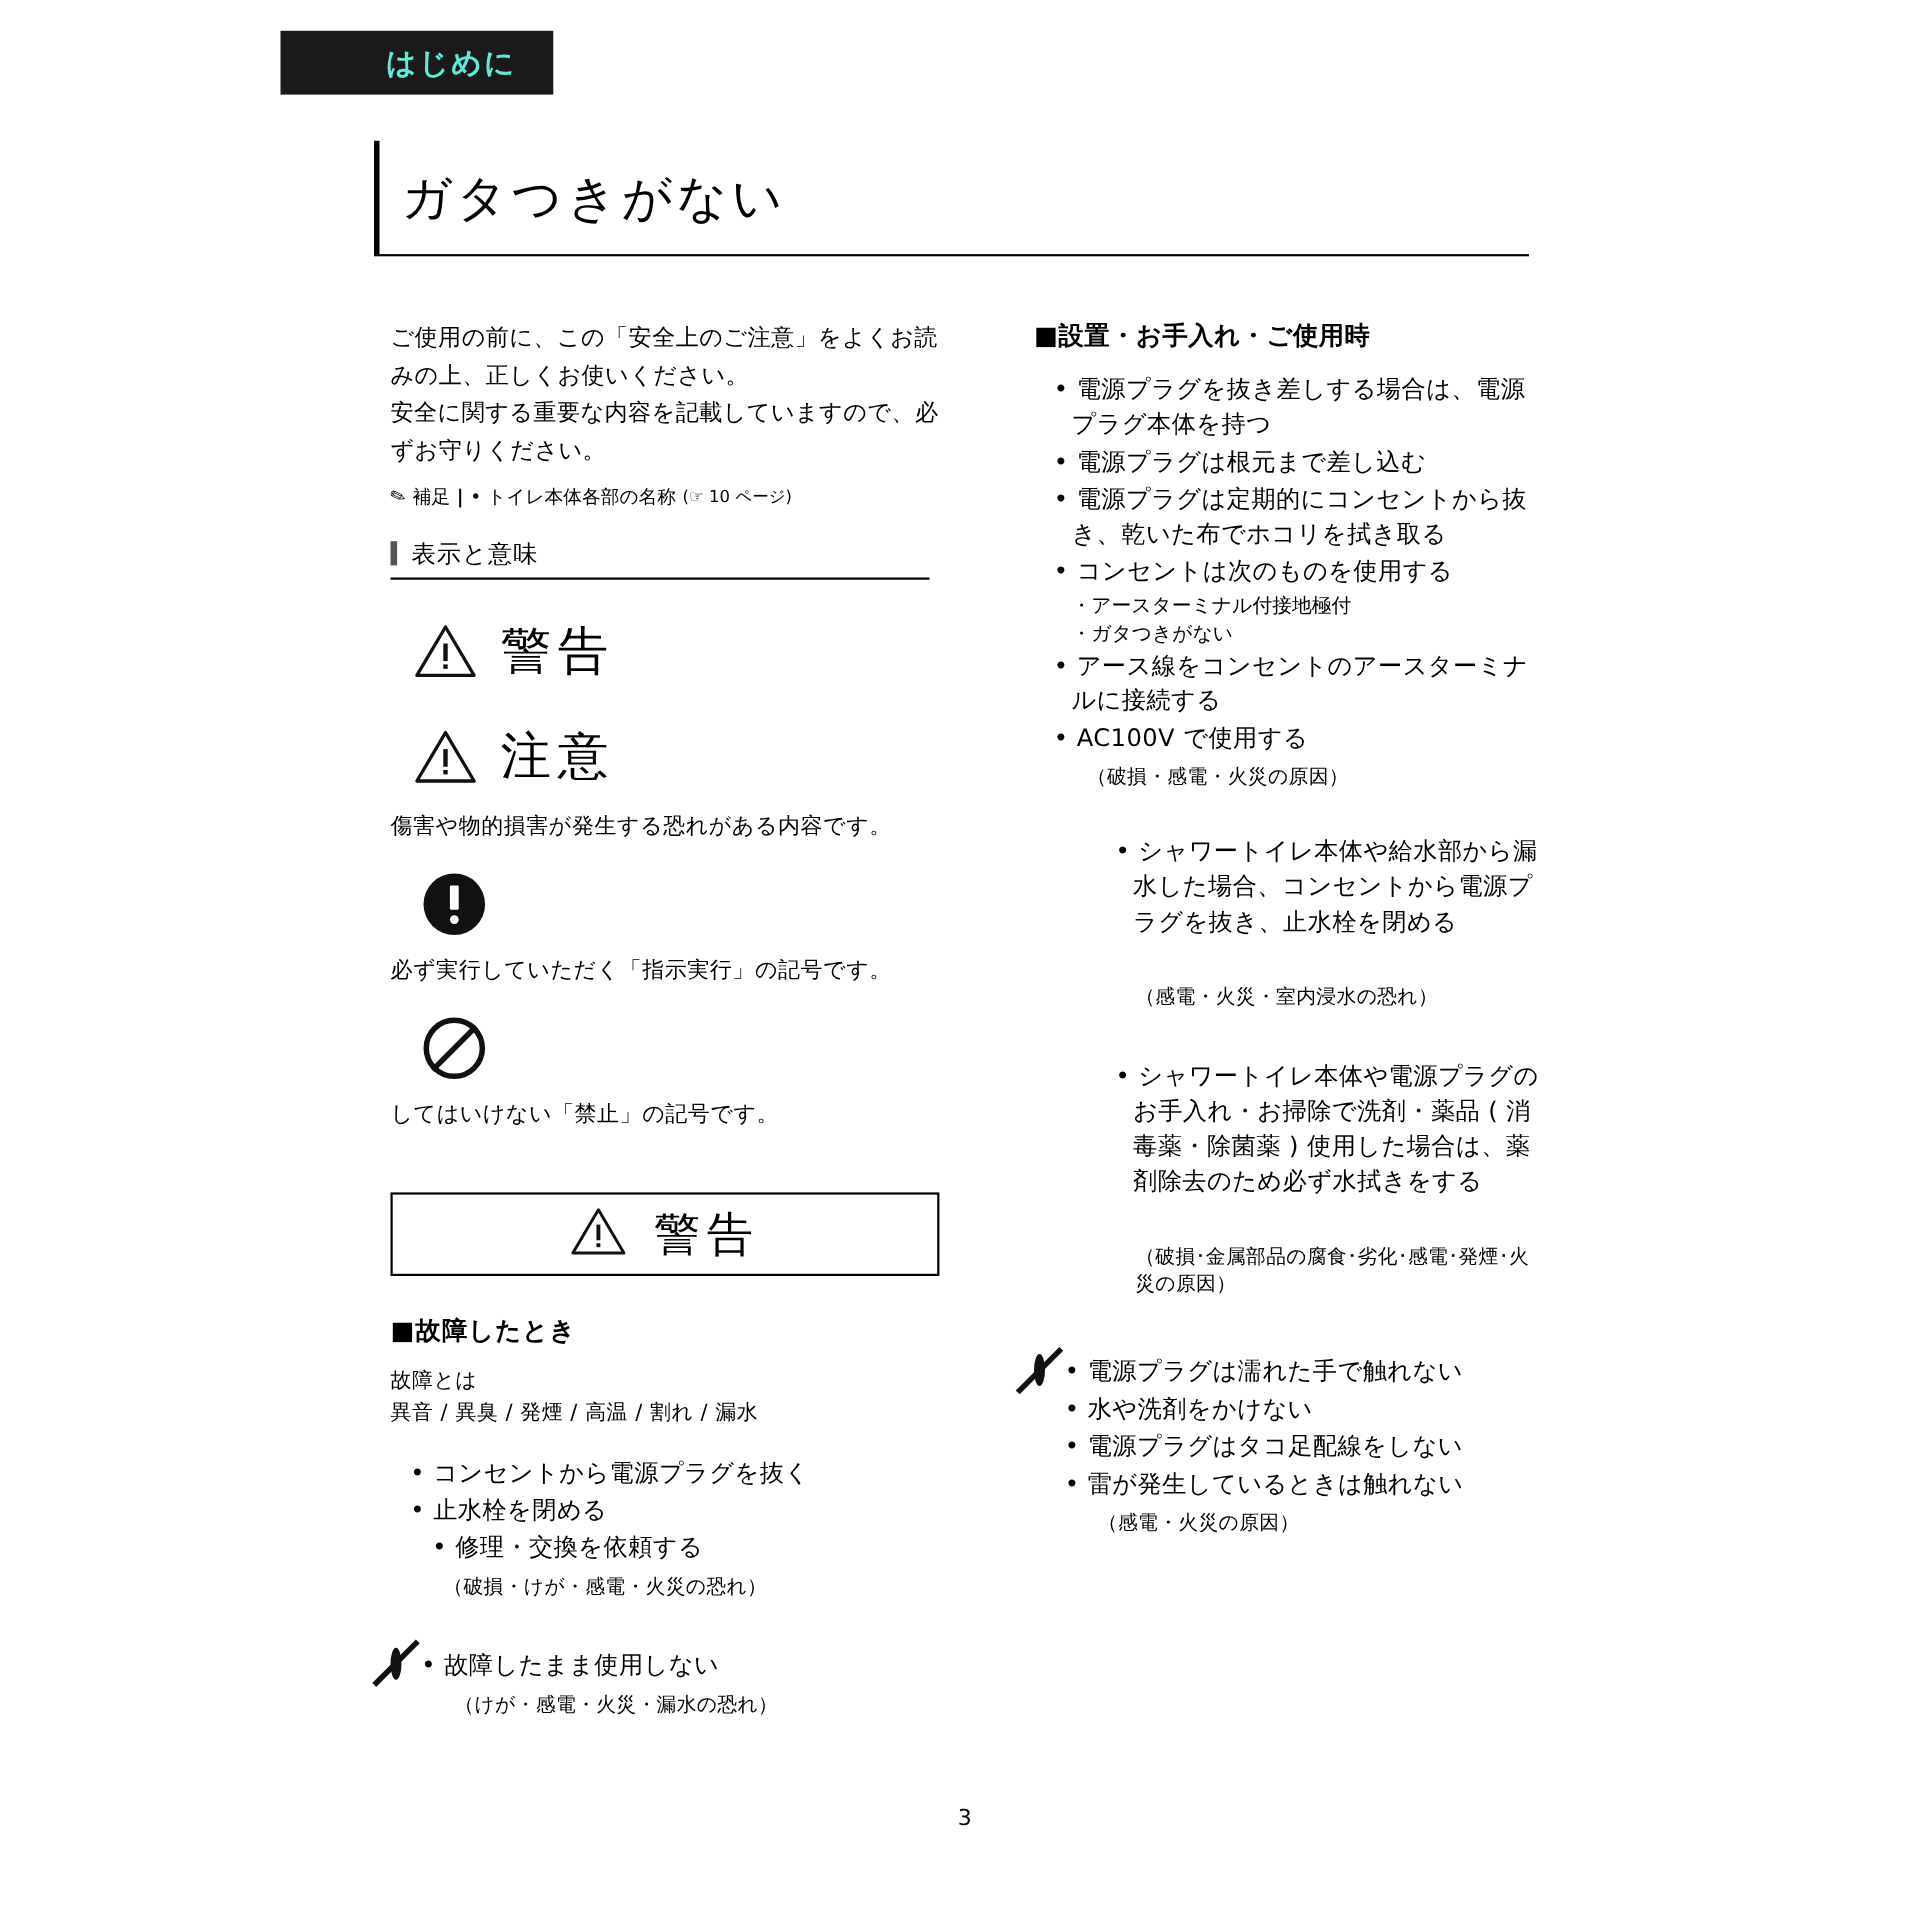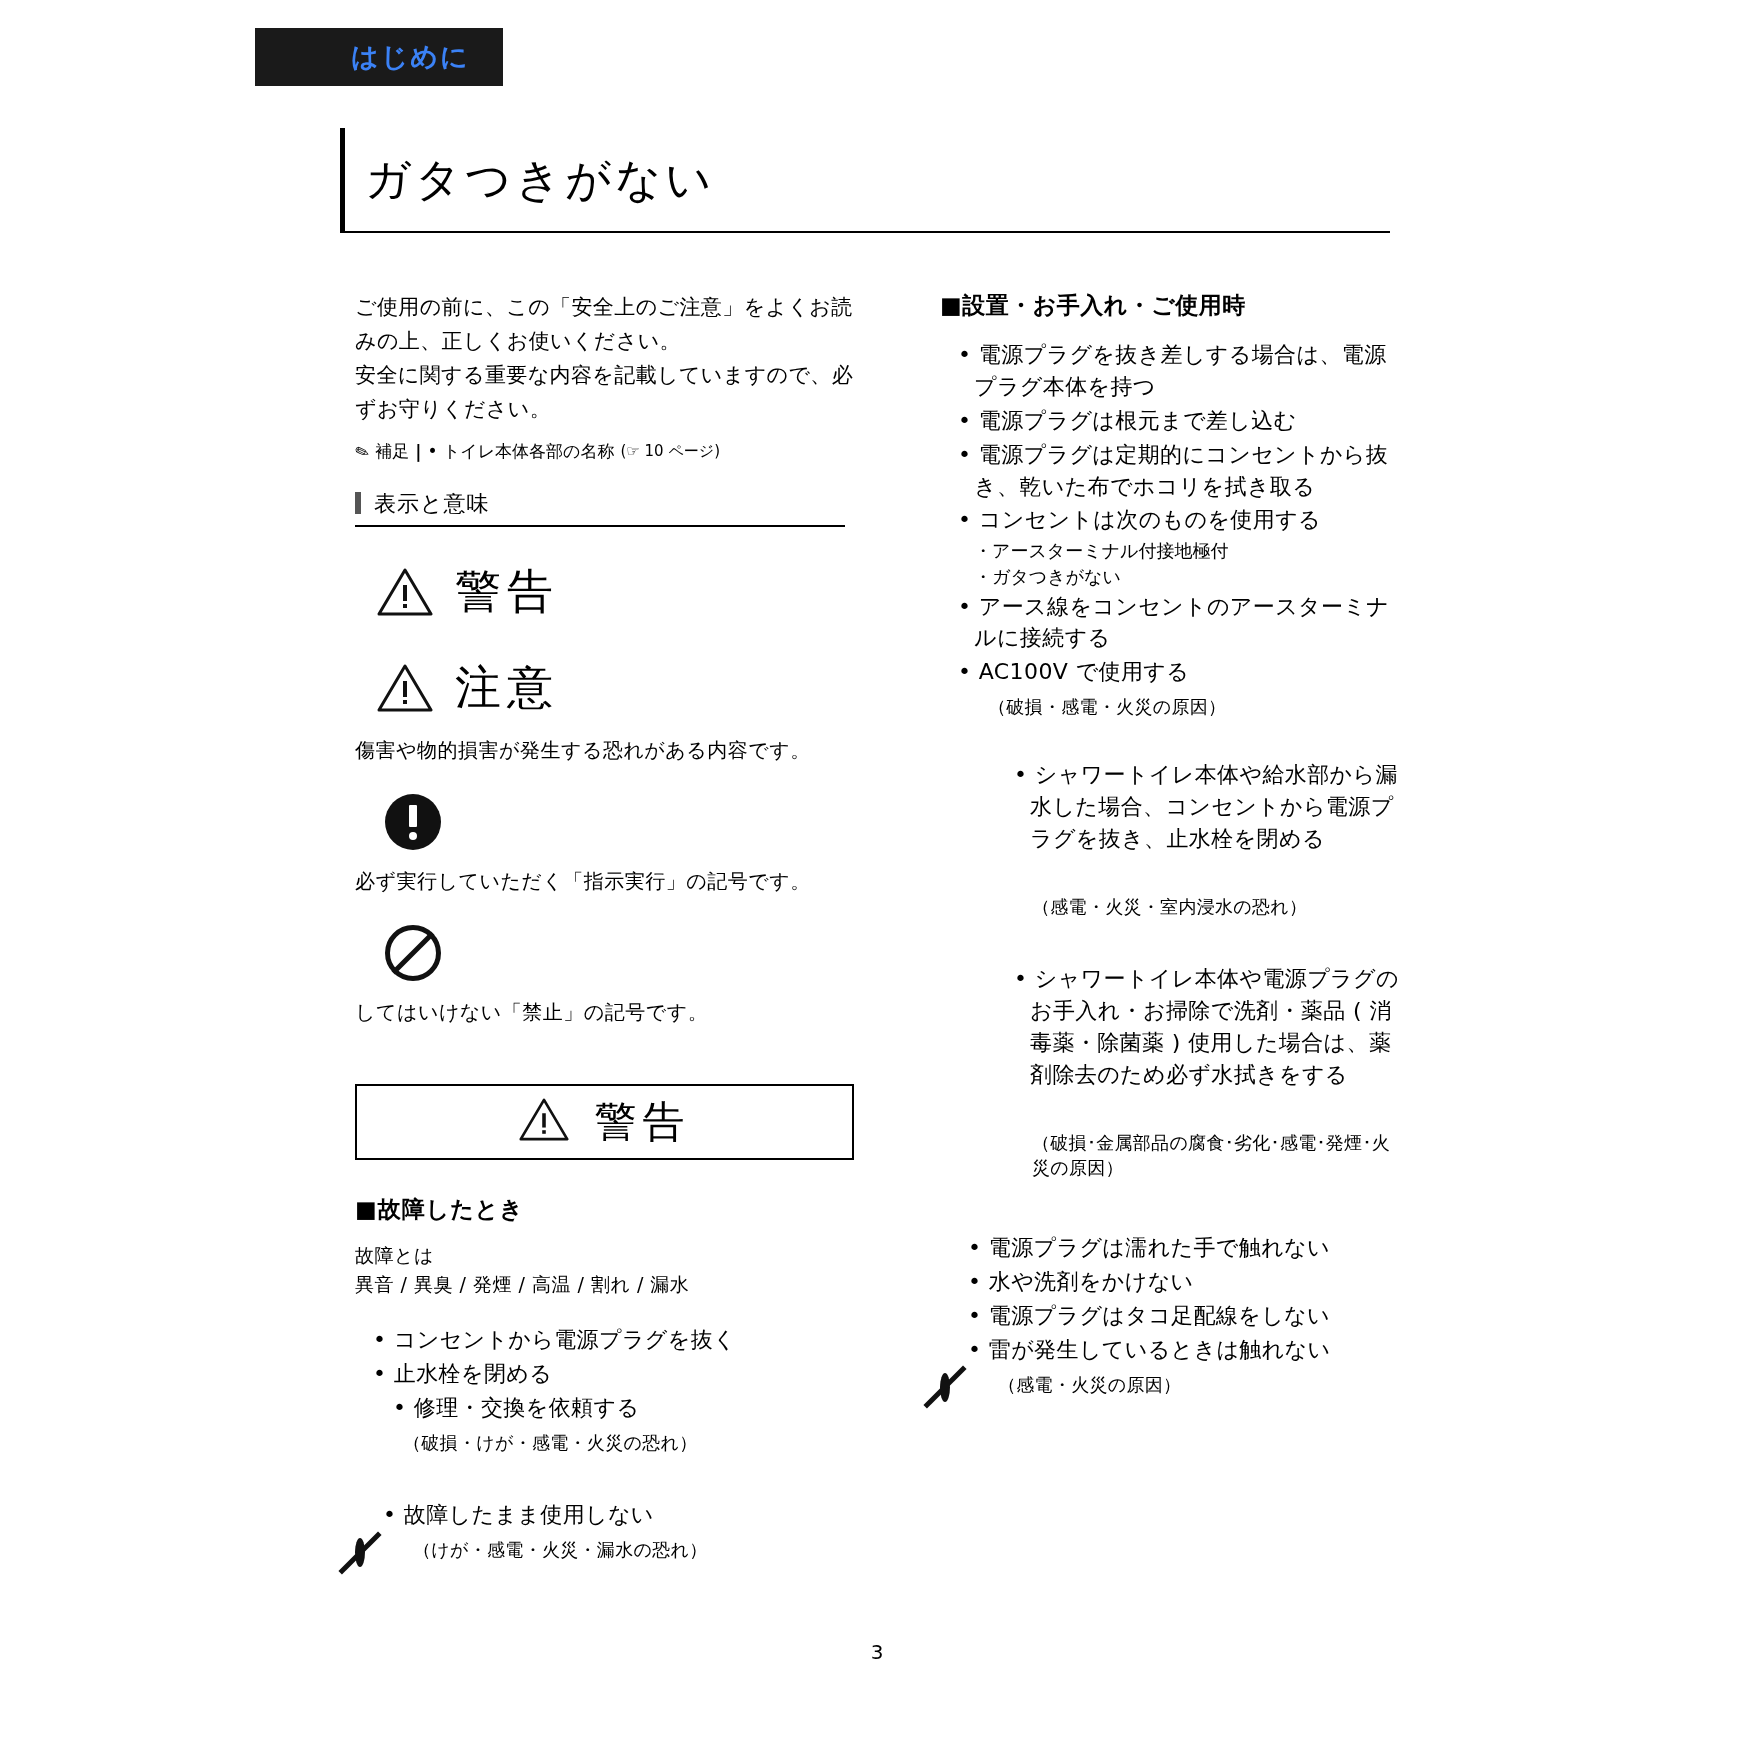--- a/index.html
+++ b/index.html
@@ -23,21 +23,21 @@
   }
 
   
   .section-tab {
     position: absolute;
     left: 255px;
     top: 28px;
     width: 248px;
     height: 58px;
     background: #1a1a1a;
-    color: #3b82f6;
+    color: #5eead4;
     display: flex;
     align-items: center;
     padding-left: 96px;
     box-sizing: border-box;
     font-size: 27px;
     font-weight: bold;
     letter-spacing: 2px;
   }
 
   
@@ -208,21 +208,21 @@
     font-size: 19px;
     line-height: 1.5;
     margin-top: 12px;
     letter-spacing: 0.5px;
   }
 
   .item-group {
     display: flex;
     gap: 18px;
     margin-top: 26px;
-    align-items: flex-end;
+    align-items: flex-start;
   }
   .item-group .icon-col { padding-top: 4px; }
   .bullets { flex: 1; }
   .bullet {
     font-size: 22px;
     line-height: 1.45;
     letter-spacing: 0.4px;
     text-indent: -16px;
     padding-left: 16px;
     margin-bottom: 2px;

